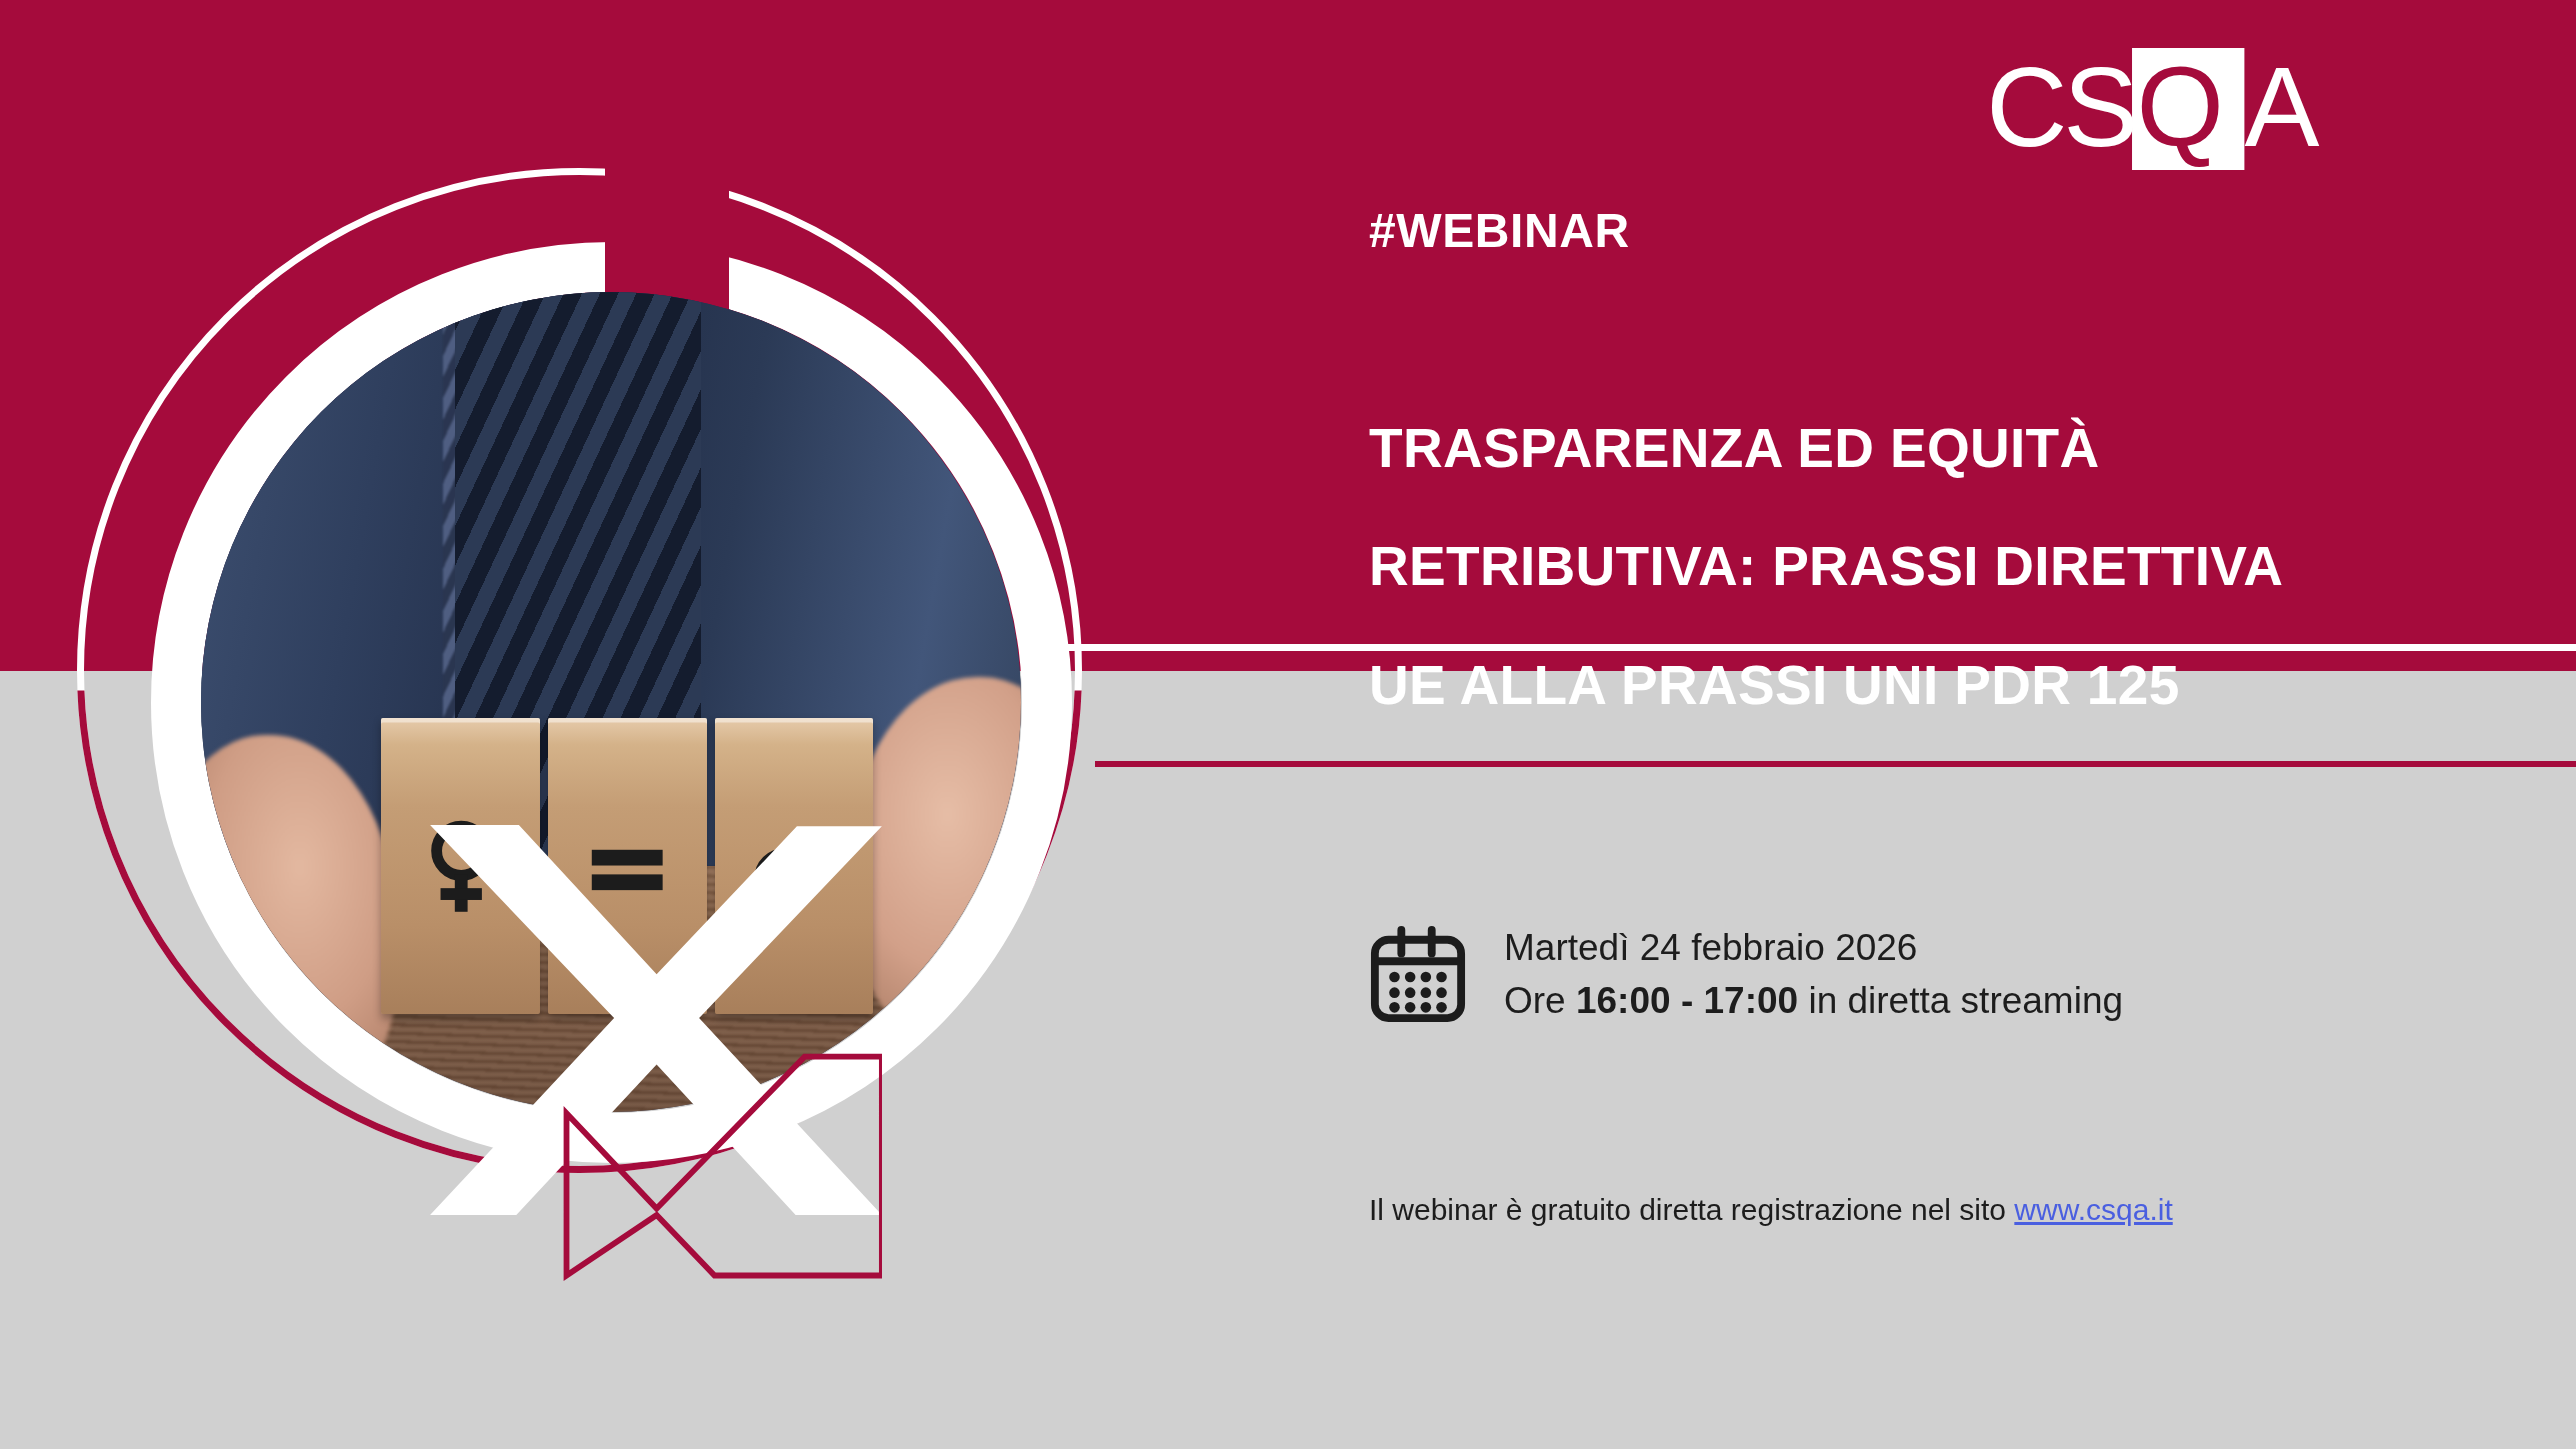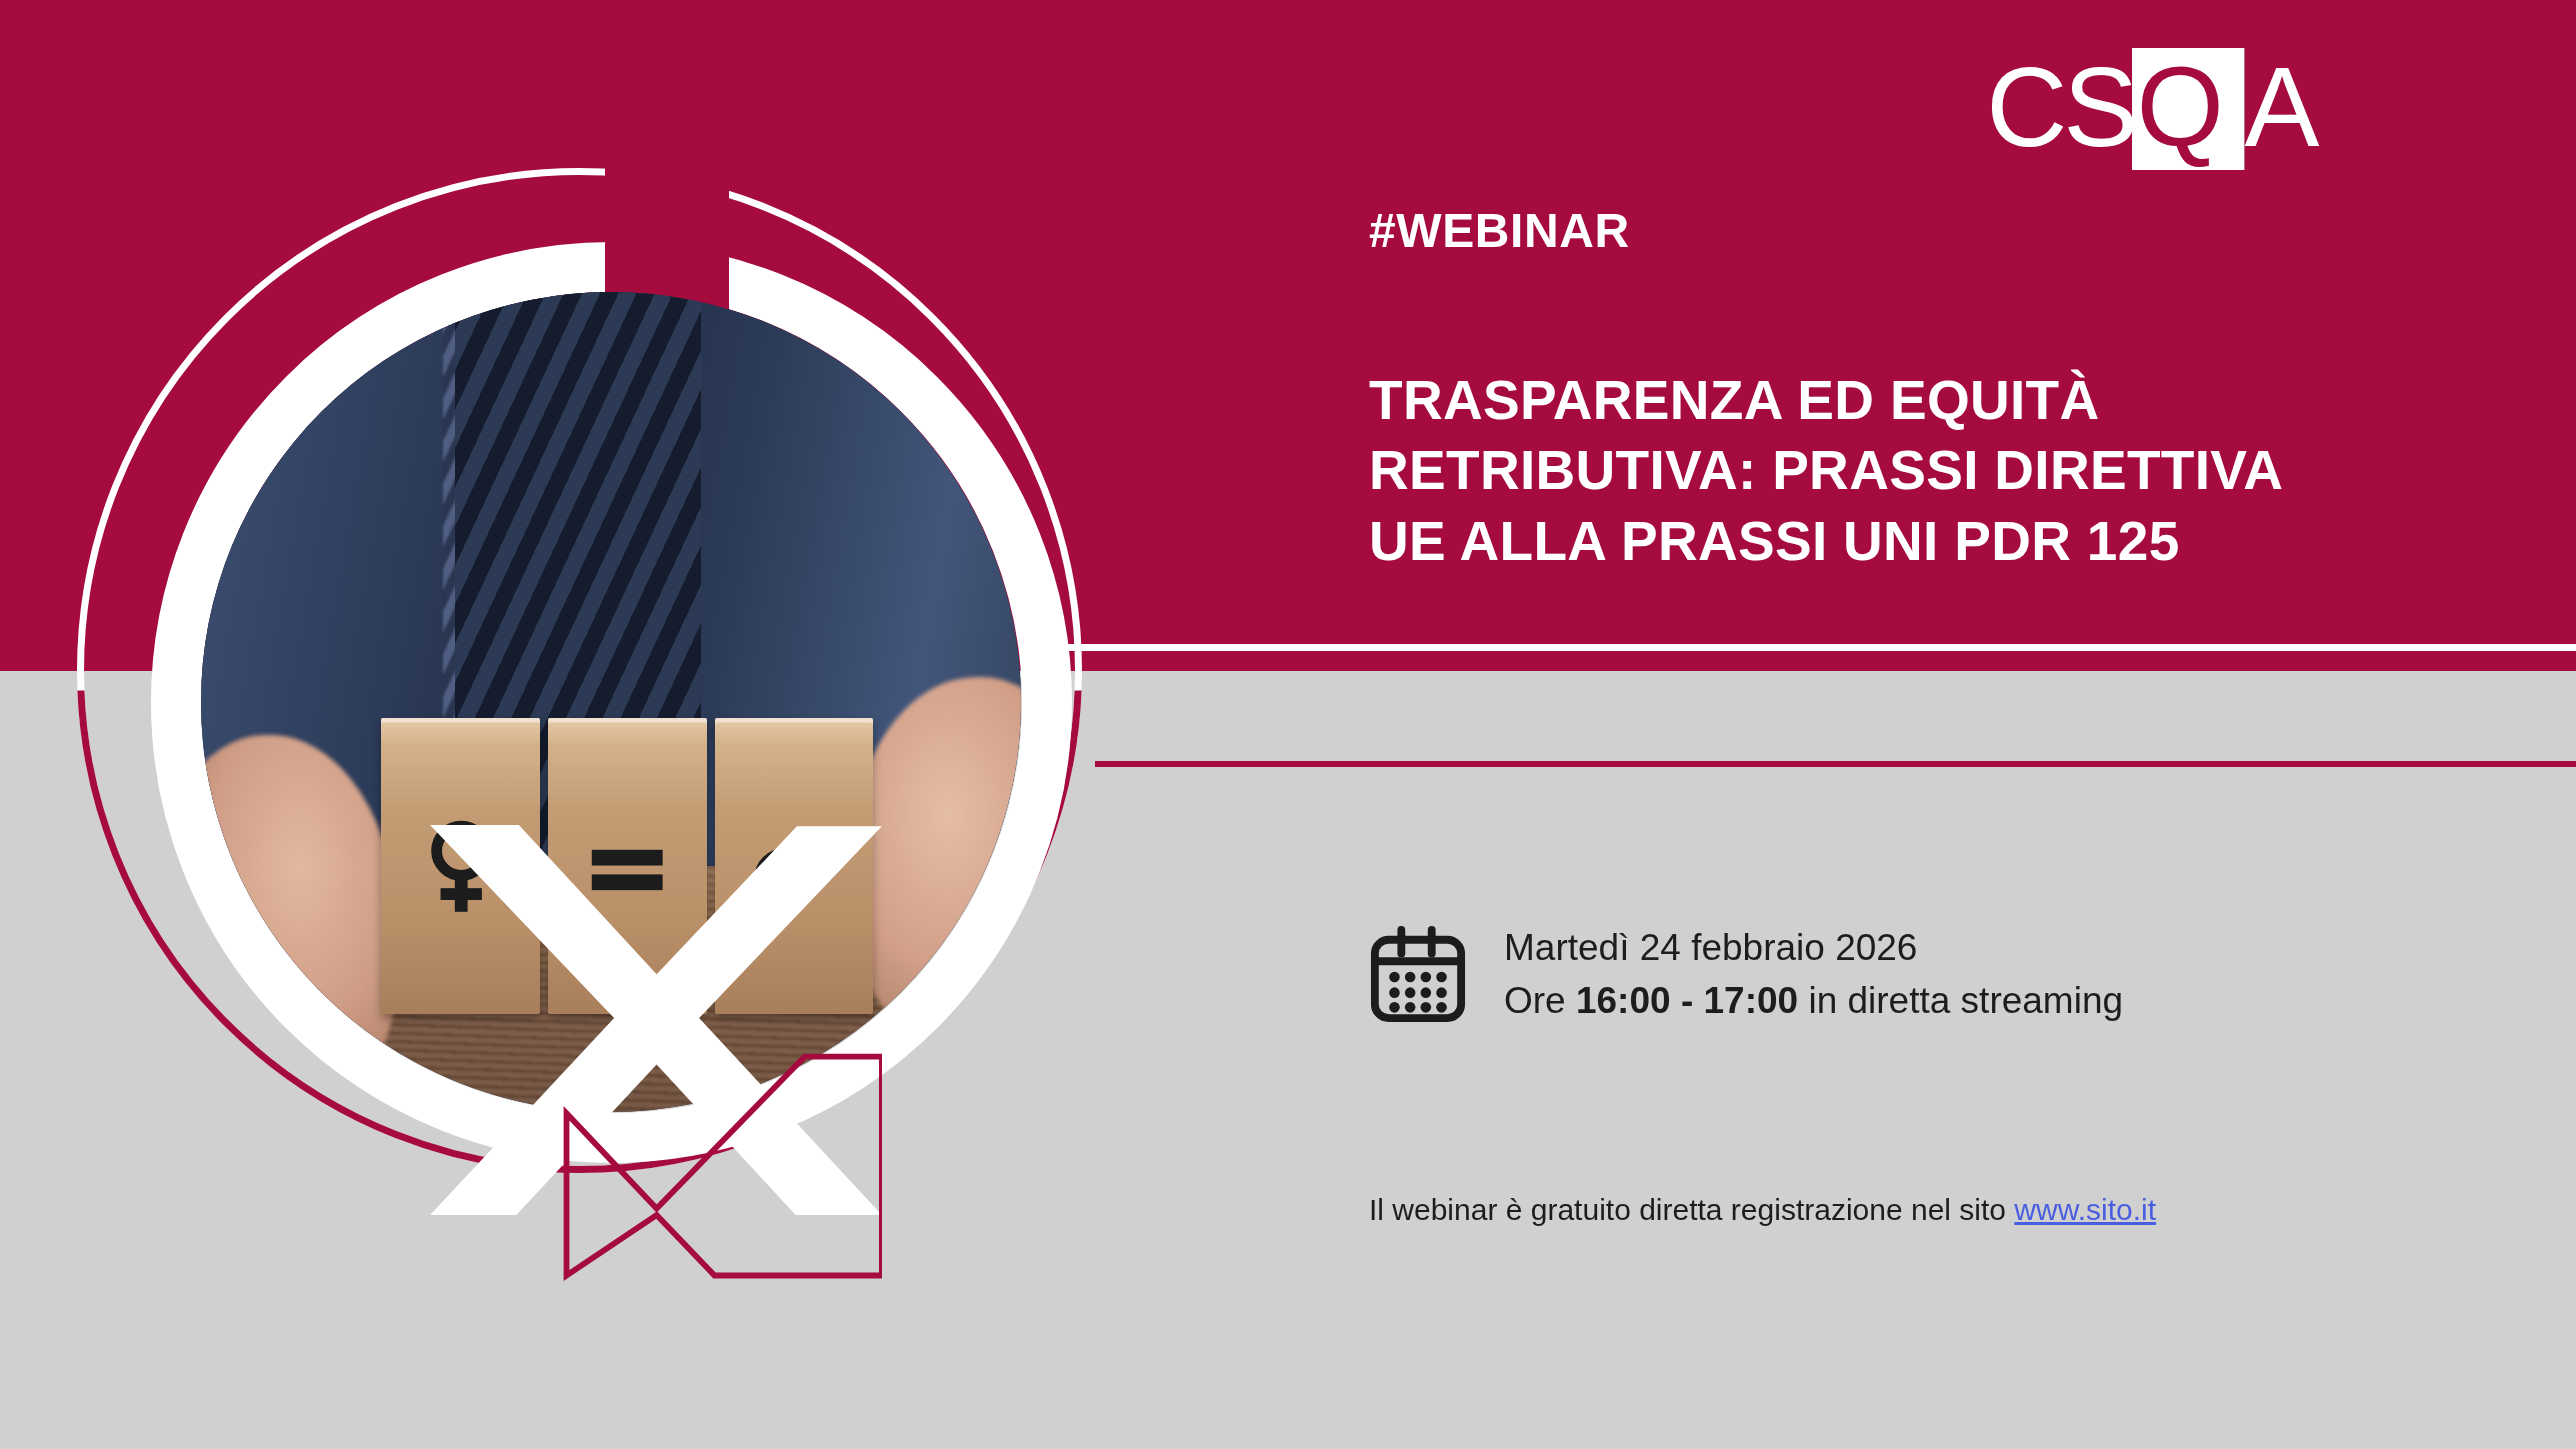--- a/index.html
+++ b/index.html
@@ -77,21 +77,21 @@
 
   
   .qtail{position:absolute;left:277px;top:728px;width:528px;height:502px;}
 
   
   .right-col{position:absolute;left:1369px;top:0;width:1095px;height:1449px;}
   .hashtag{position:absolute;left:0;top:207px;font-size:48px;font-weight:bold;color:#fff;
     letter-spacing:0.6px;line-height:1;white-space:nowrap;}
   .title{position:absolute;left:0;top:365px;font-size:55px;font-weight:bold;color:#fff;
     line-height:1.28;letter-spacing:0.3px;}
-  .title div{white-space:nowrap;}
+  .title div{white-space:nowrap;margin-top:48px;}
 
   .date-row{position:absolute;left:0;top:922px;display:flex;align-items:center;gap:37px;}
   .cal-ico{width:98px;height:98px;flex:0 0 auto;}
   .date-text{color:#1d1d1d;}
   .date-line1{font-size:37px;font-weight:normal;line-height:1.42;white-space:nowrap;}
   .date-line2{font-size:37px;font-weight:normal;line-height:1.42;white-space:nowrap;}
   .date-line2 b{font-weight:bold;}
 
   .footer{position:absolute;left:0;top:1193px;font-size:30px;color:#1d1d1d;white-space:nowrap;}
   .footer .link{color:#4a5fe0;}
@@ -188,21 +188,21 @@
           <circle cx="58" cy="83" r="5.4"></circle>
             <circle cx="74" cy="83" r="5.4"></circle>
         </g>
       </svg>
       <div class="date-text">
         <div class="date-line1">Martedì 24 febbraio 2026</div>
         <div class="date-line2"><span>Ore </span><b>16:00 - 17:00</b><span> in diretta streaming</span></div>
       </div>
     </div>
 
-    <div class="footer"><span>Il webinar è gratuito diretta registrazione nel sito </span><a class="link" href="#">www.sito.it</a></div>
+    <div class="footer"><span>Il webinar è gratuito diretta registrazione nel sito </span><a class="link" href="#">www.csqa.it</a></div>
   </div>
 
   <svg class="logo" viewBox="0 0 560 190">
     <rect x="245" y="0" width="175" height="190" fill="#ffffff"></rect>
     <text x="18" y="152" font-family="Liberation Sans, sans-serif" font-size="175" fill="#ffffff" letter-spacing="2">C</text>
     <text x="138" y="152" font-family="Liberation Sans, sans-serif" font-size="175" fill="#ffffff" letter-spacing="2">S</text>
     <text x="252" y="152" font-family="Liberation Sans, sans-serif" font-size="175" fill="#a50b3c" letter-spacing="2">Q</text>
     <text x="420" y="152" font-family="Liberation Sans, sans-serif" font-size="175" fill="#ffffff" letter-spacing="2">A</text>
   </svg>
 

